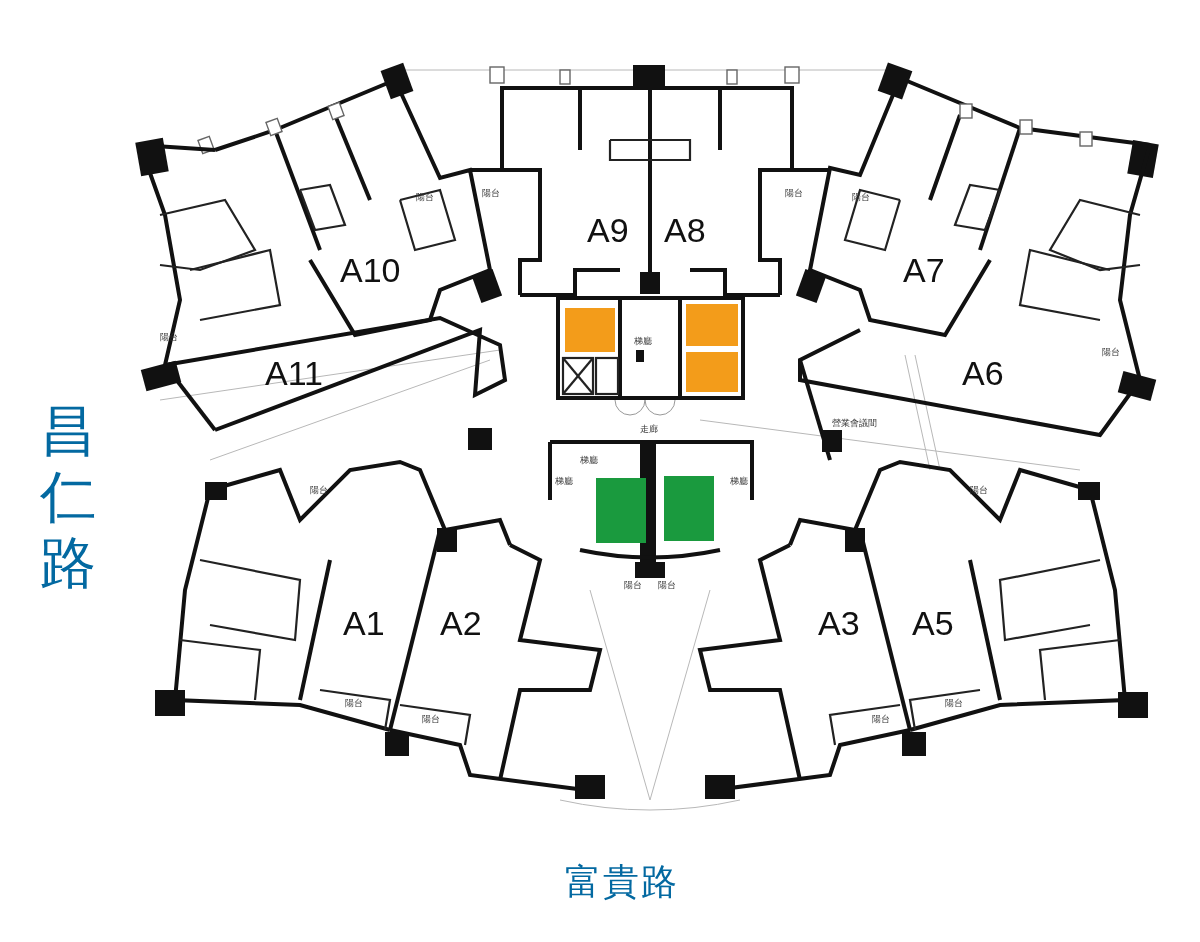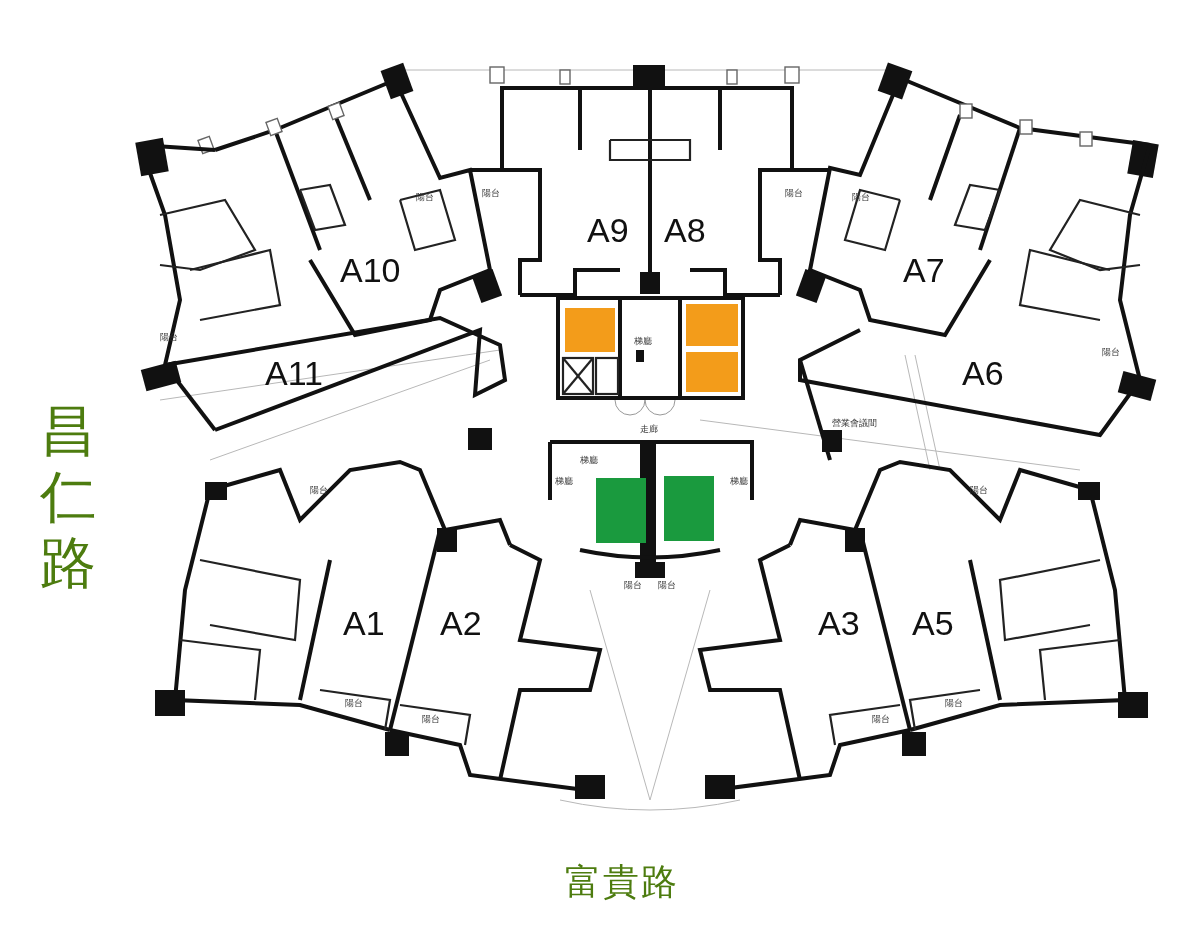--- a/index.html
+++ b/index.html
@@ -1,21 +1,21 @@
 <!DOCTYPE html>
 <html><head>
 <meta charset="utf-8">
 <style>
   html, body { margin:0; padding:0; background:#ffffff; }
   body { width:1200px; height:942px; position:relative; overflow:hidden;
          font-family:"DejaVu Sans","Liberation Sans",sans-serif; }
   #plan { position:absolute; left:0; top:0; width:1200px; height:942px; }
   .unit-label { font-family:"Liberation Sans","DejaVu Sans",sans-serif; font-size:34px; fill:#111; }
   .small-label { font-size:9px; fill:#333; font-family:"DejaVu Sans",sans-serif; }
-  .road { position:absolute; color:#4d7c0f; font-family:"DejaVu Sans",sans-serif; font-weight:400; }
+  .road { position:absolute; color:#0369a1; font-family:"DejaVu Sans",sans-serif; font-weight:400; }
   .road-bottom { left:565px; top:858px; font-size:36px; letter-spacing:2px; }
   .road-left { left:36px; top:398px; font-size:56px; width:64px; line-height:66px; text-align:center; }
   .wall { stroke:#111; stroke-width:4; fill:none; stroke-linejoin:miter; }
   .wall-thin { stroke:#222; stroke-width:2.2; fill:none; }
   .guide { stroke:#b8b8b8; stroke-width:1; fill:none; }
   .col { fill:#111; }
   .door { stroke:#999; stroke-width:1; fill:none; }
   .win { fill:#fff; stroke:#666; stroke-width:1.4; }
 </style>
 </head>

